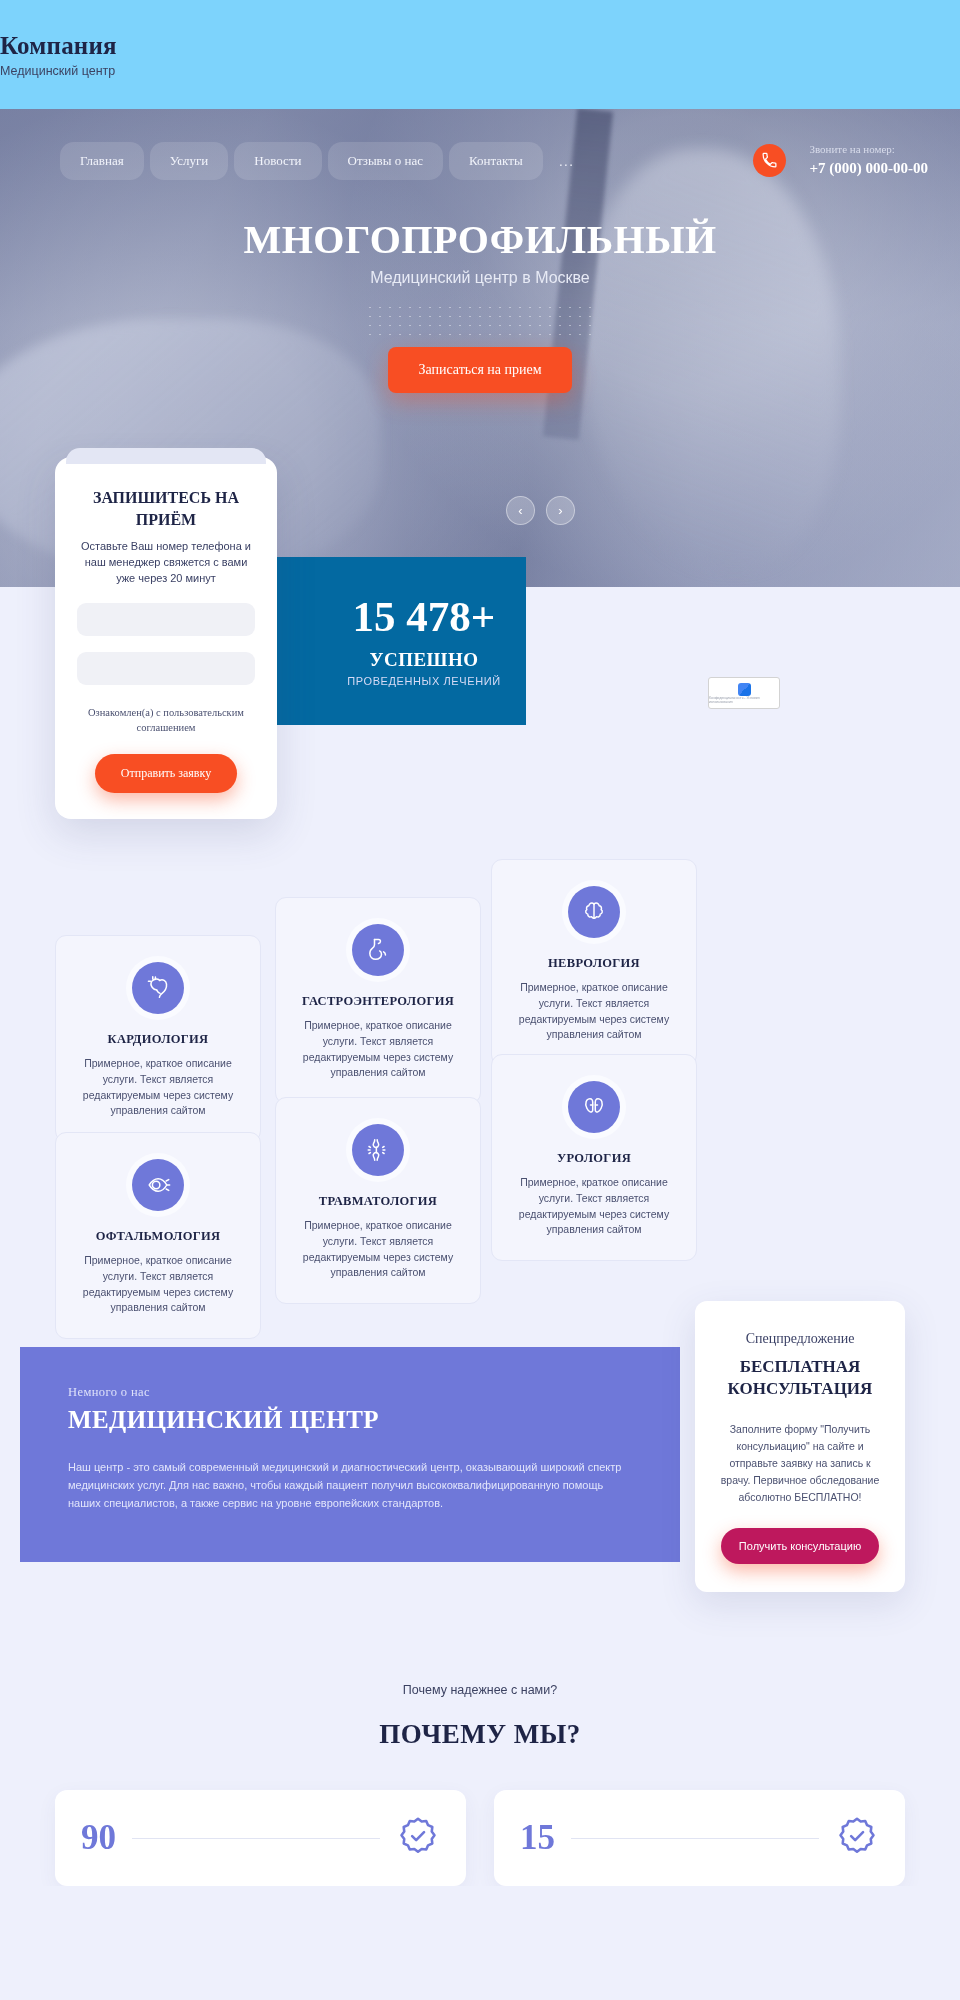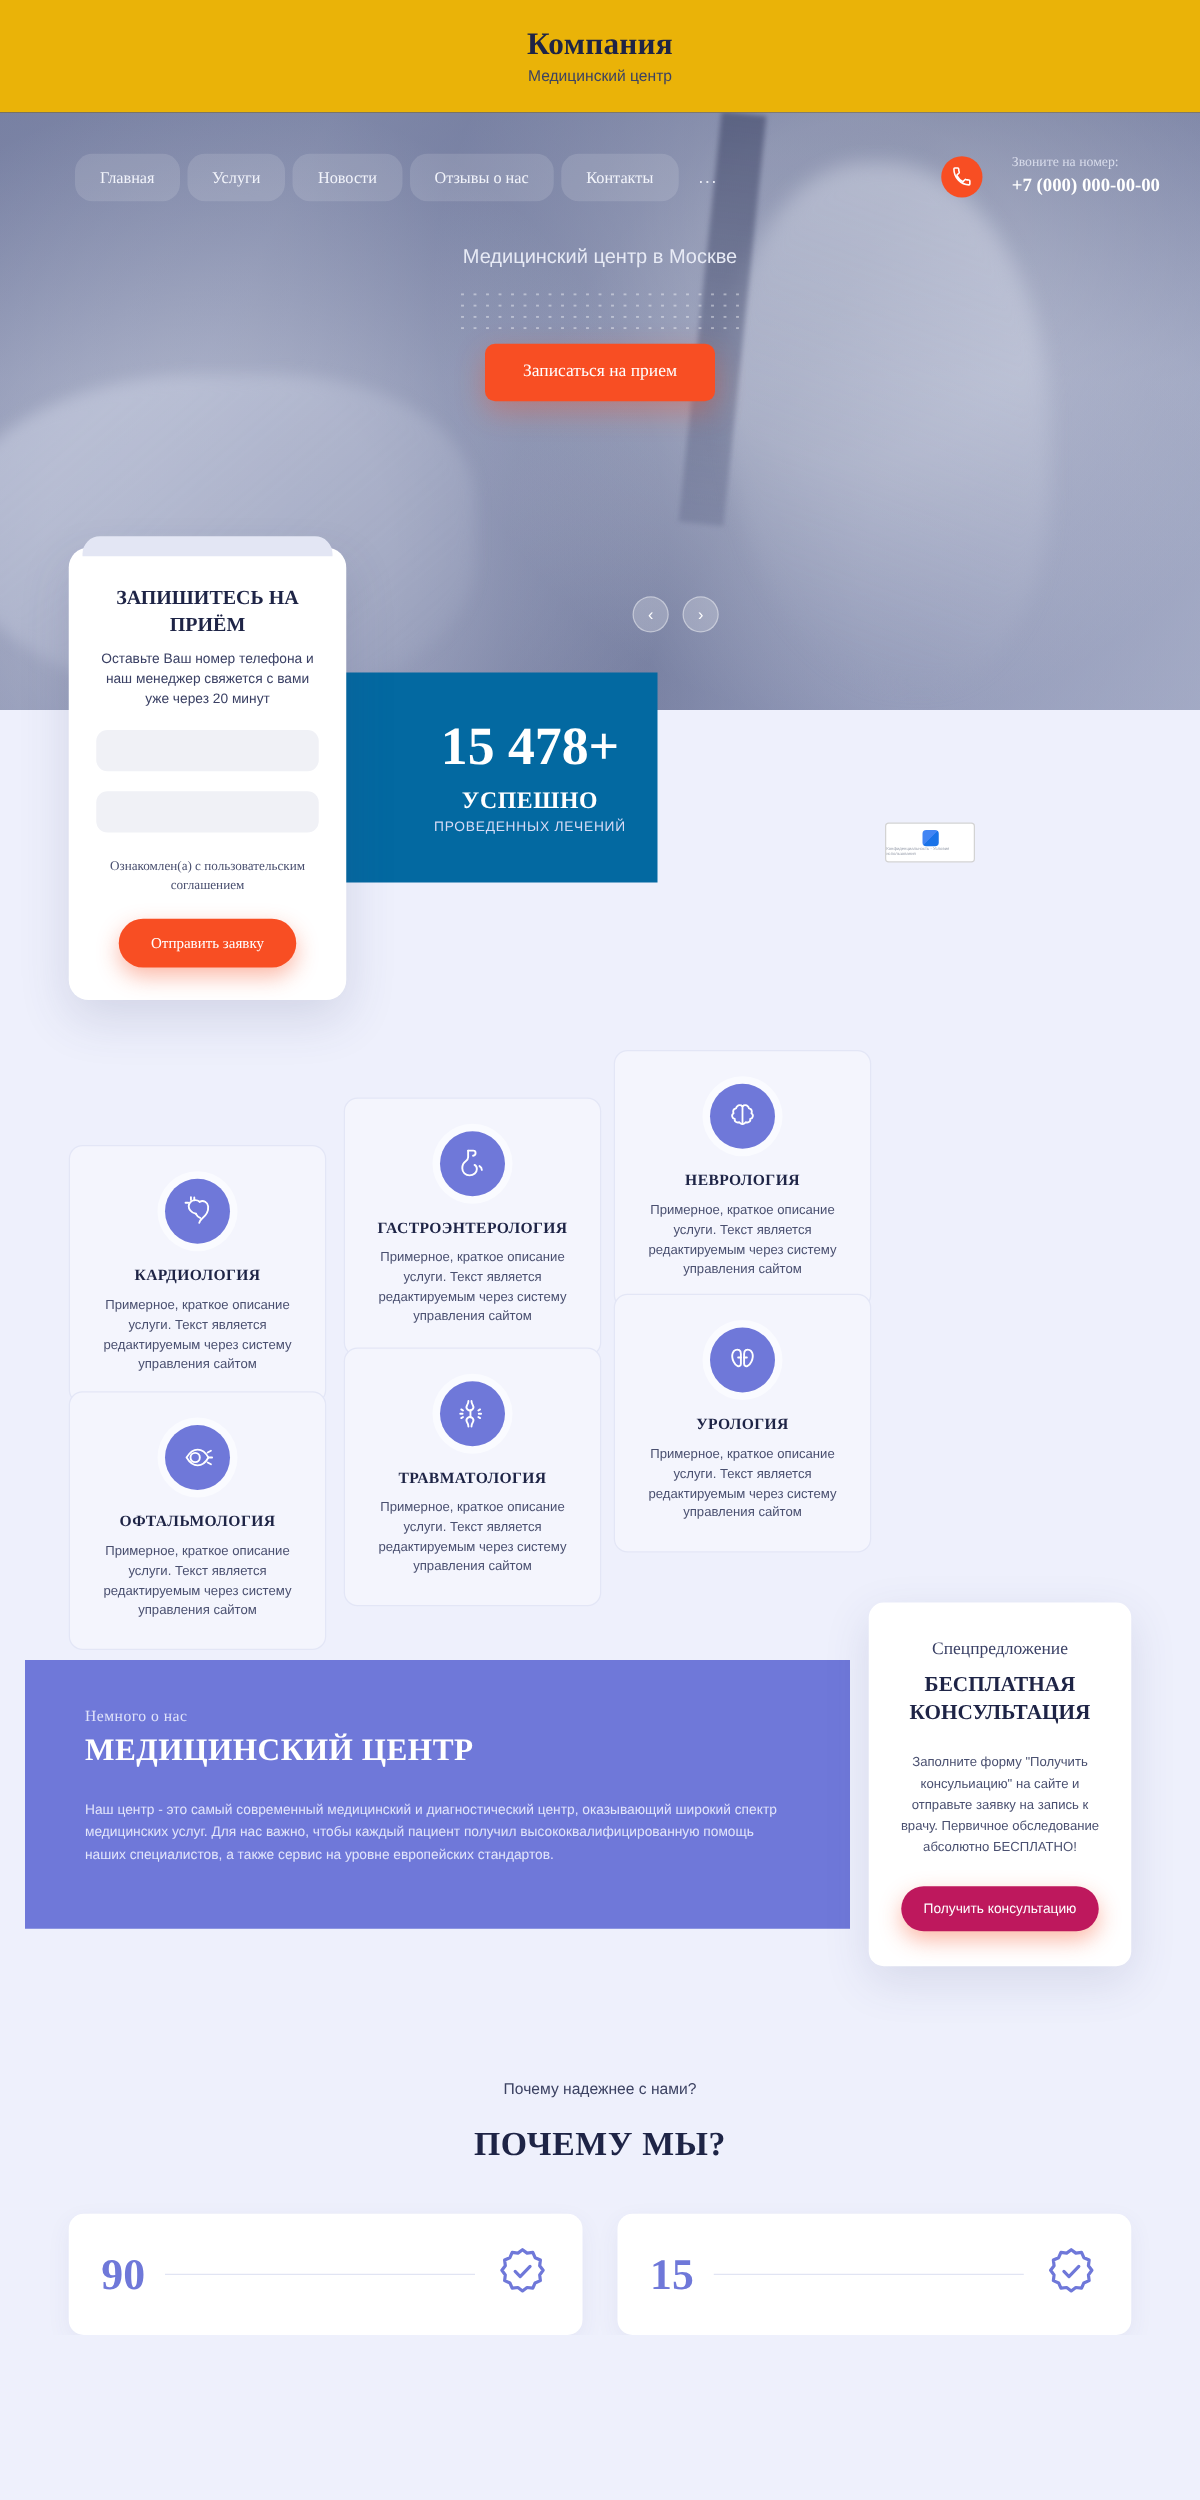--- a/index.html
+++ b/index.html
@@ -8,25 +8,25 @@
   body {
     font-family:"Liberation Sans", sans-serif;
     background:#eef0fc;
     color:#2b3155;
     width:960px;
     overflow-x:hidden;
   }
 
   
   .topbar {
-    height:90px;
-    background:#eab308;
+    height:109px;
+    background:#7dd3fc;
     display:flex;
     flex-direction:column;
-    align-items:center;
+    align-items:flex-start;
     justify-content:center;
   }
   .brand-title {
     font-family:"Liberation Serif", serif;
     font-size:25px;
     font-weight:bold;
     color:#1e2446;
     letter-spacing:.2px;
   }
   .brand-sub {
@@ -500,20 +500,21 @@
         </svg>
       </div>
       <div class="phone-text">
         <div class="phone-label">Звоните на номер:</div>
         <div class="phone-number">+7 (000) 000-00-00</div>
       </div>
     </div>
   </div>
 
   <div class="hero-center">
+    <div class="hero-title">МНОГОПРОФИЛЬНЫЙ</div>
     <div class="hero-sub">Медицинский центр в Москве</div>
     <div class="dot-grid"></div>
     <button class="hero-cta">Записаться на прием</button>
   </div>
 
   <div class="arrows">
     <div class="arrow">‹</div>
     <div class="arrow">›</div>
   </div>
 </div>

